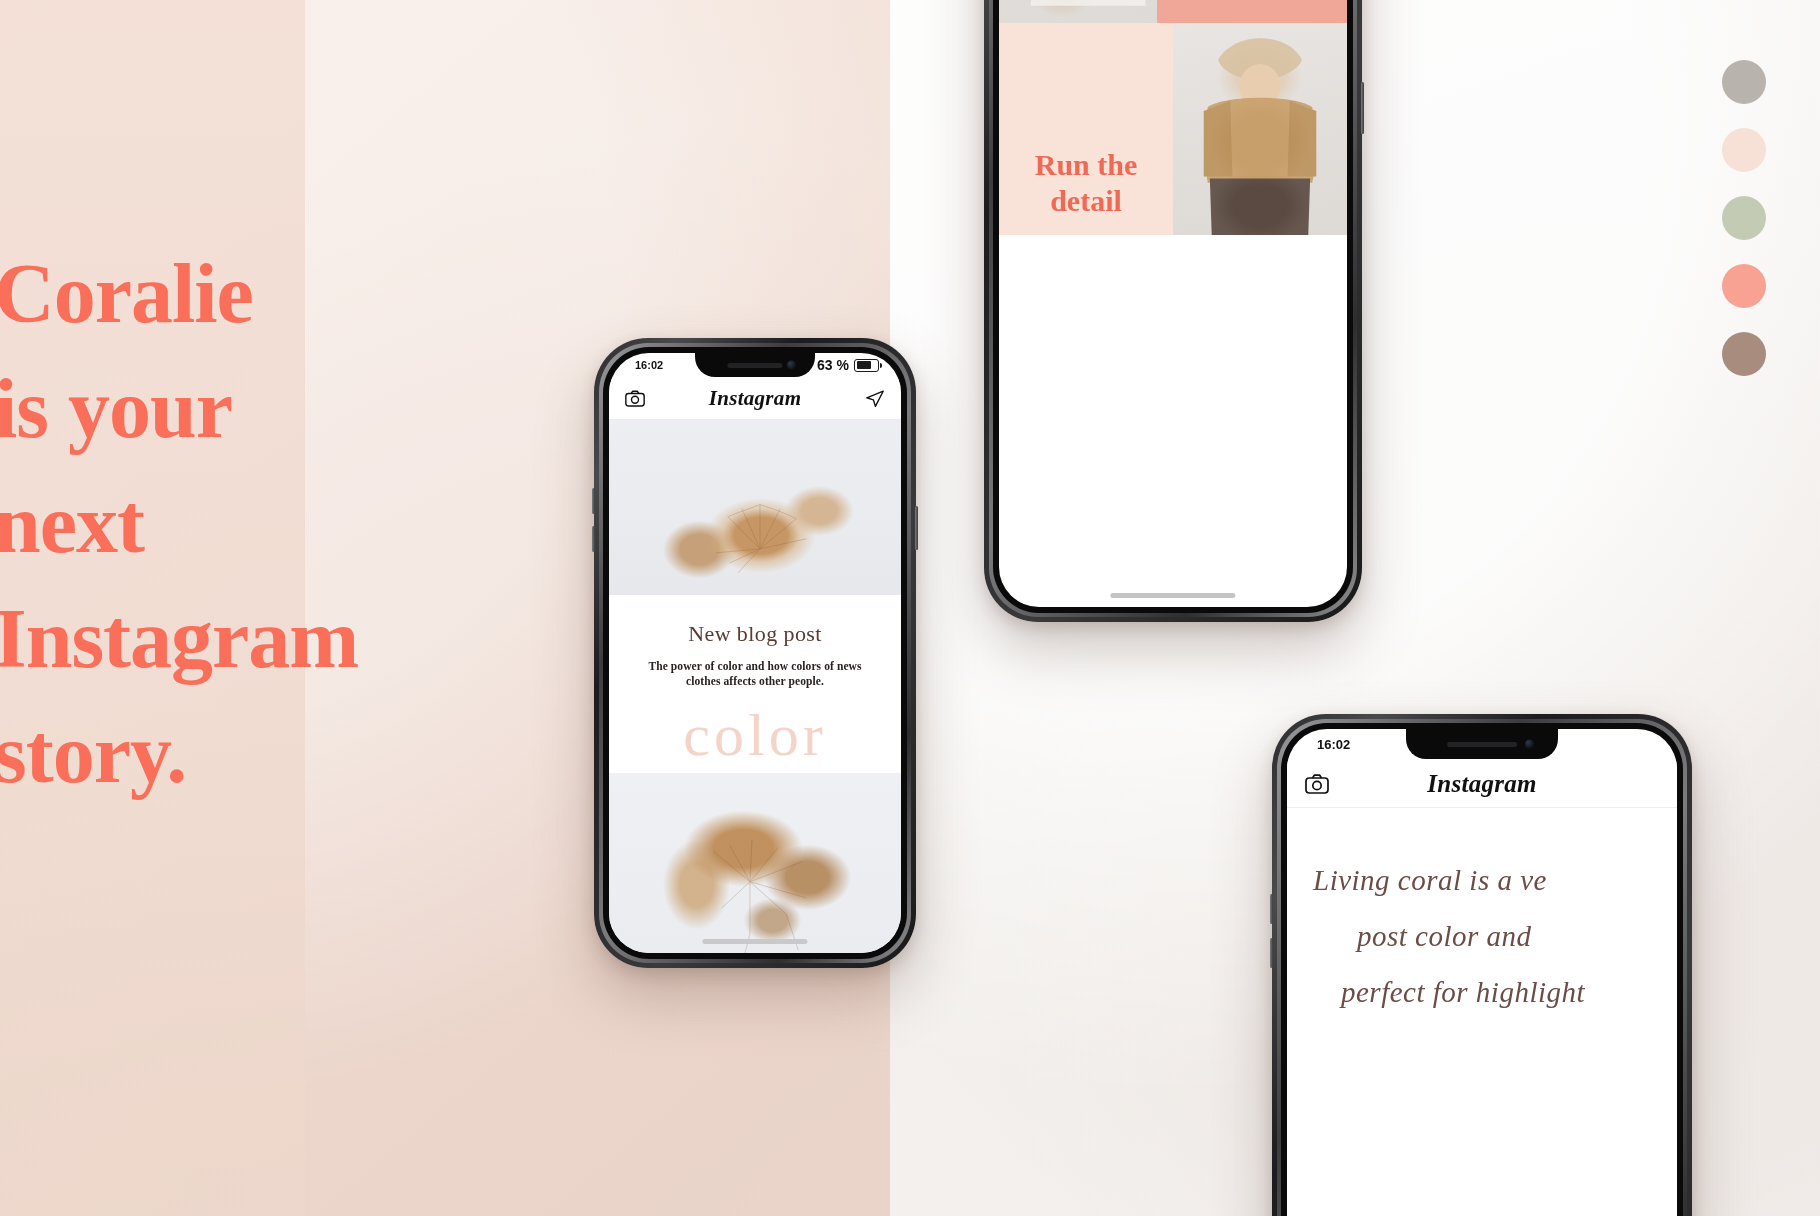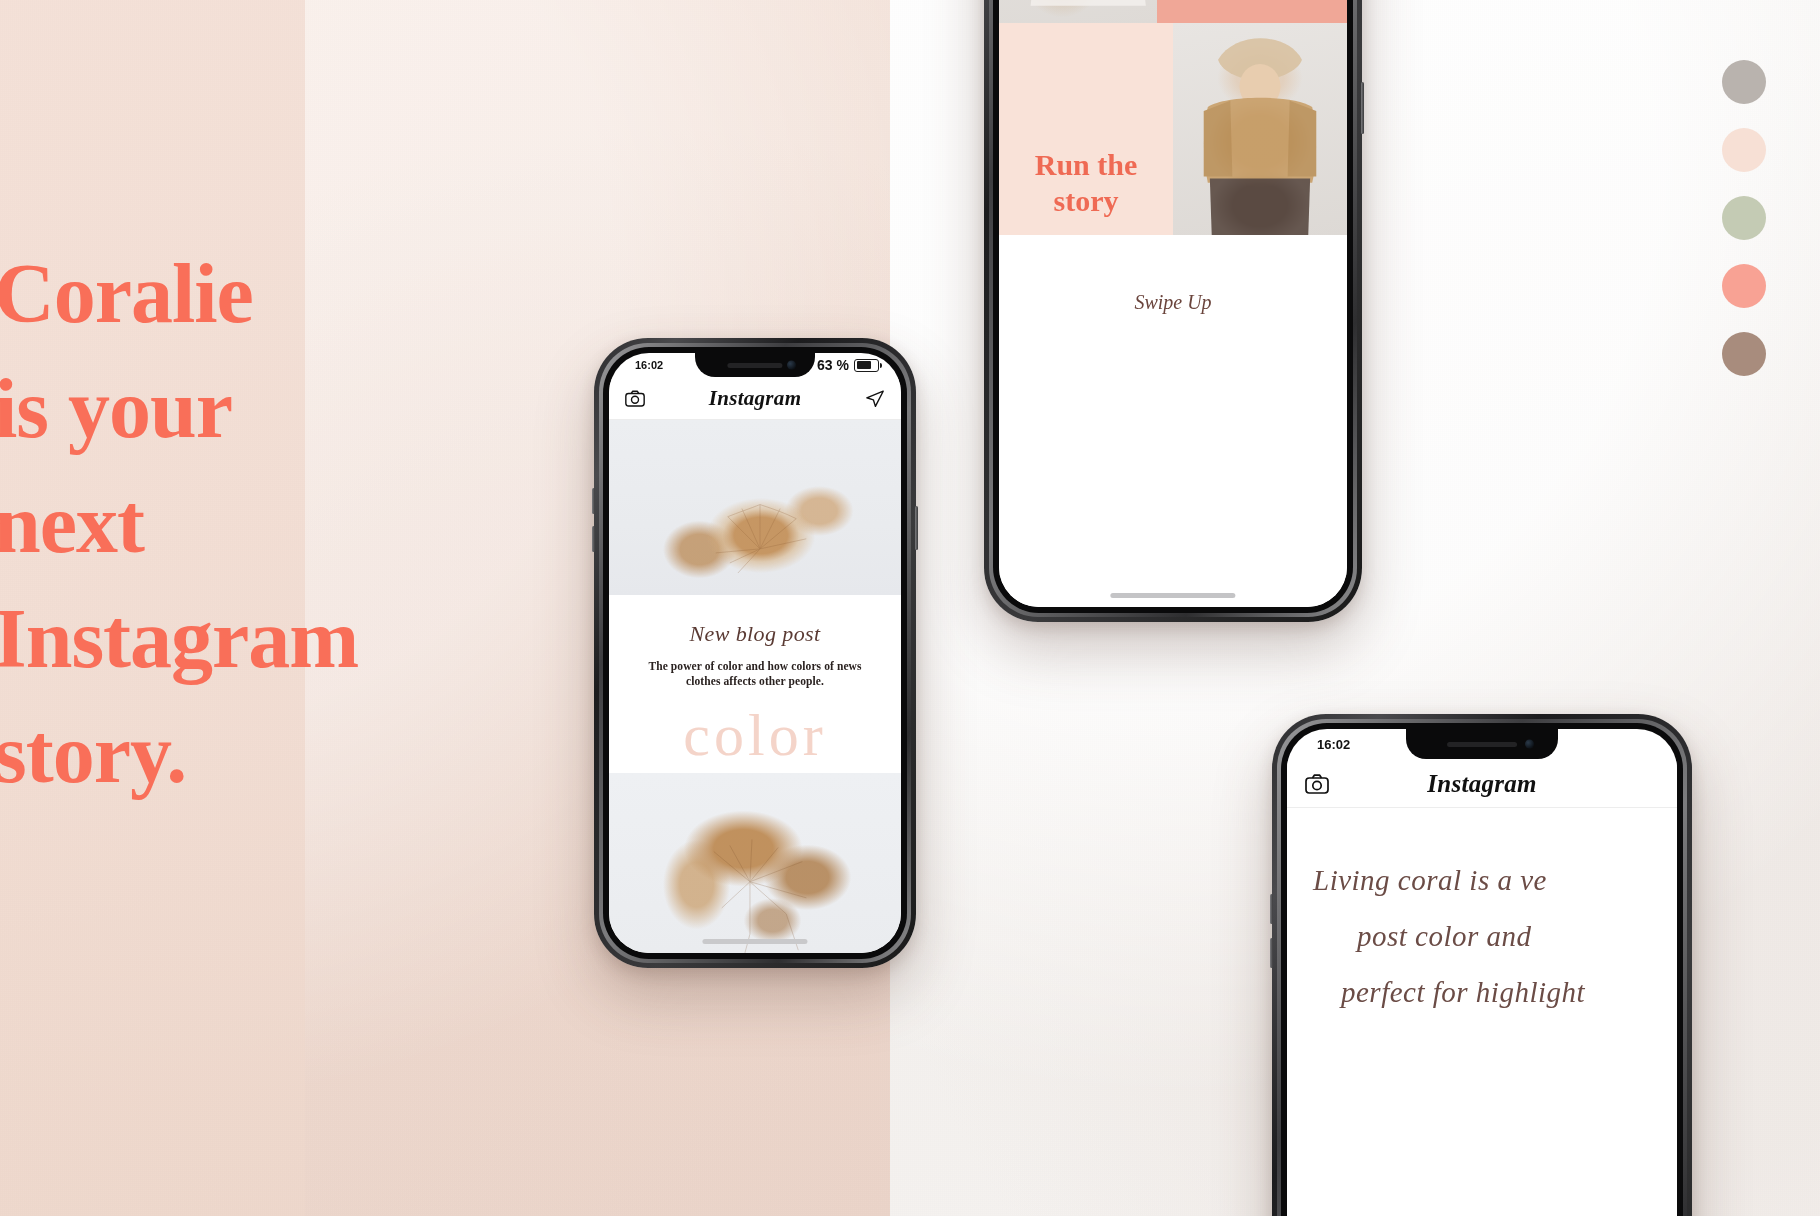--- a/index.html
+++ b/index.html
@@ -121,21 +121,21 @@
       radial-gradient(ellipse 36px 28px at 56% 82%, rgba(168,120,72,.6) 0 40%, rgba(0,0,0,0) 80%),
       linear-gradient(180deg,#eef0f3 0%,#eaecef 100%);
     position:relative;overflow:hidden;
   }
   .veins{position:absolute;inset:0;opacity:.55;}
   .card-mid{
     position:relative;background:#fff;height:168px;display:flex;
     flex-direction:column;align-items:center;justify-content:flex-start;padding-top:26px;
   }
   .script{
-    font-family:"Liberation Serif",serif;font-style:italic;color:#5a3a33;
+    font-family:"Liberation Serif",serif;color:#5a3a33;
     font-size:22px;letter-spacing:.4px;
   }
   .blurb{
     margin-top:12px;text-align:center;font-family:"Liberation Serif",serif;
     font-weight:700;font-size:11.5px;line-height:15px;color:#2a2220;letter-spacing:.1px;width:84%;
   }
   .bigword{
     position:absolute;left:0;right:0;bottom:8px;text-align:center;
     font-family:"Liberation Serif",serif;font-size:60px;line-height:60px;
     letter-spacing:4px;color:#f4d4c9;font-weight:400;
@@ -310,37 +310,34 @@
           <div class="story-quote">
             
             
           </div>
         </div>
 
         <div class="story-row2">
           <div class="story-block">
             <div class="run-detail">
               <span>Run the</span><br>
-              <span>story</span>
+              <span>detail</span>
             </div>
           </div>
           <div class="story-img2">
             <svg viewBox="0 0 170 212" preserveAspectRatio="none" style="position:absolute;inset:0;opacity:.9">
               <path d="M44 36 C60 8 112 8 126 36 C122 48 100 56 84 56 C66 56 48 48 44 36 Z" fill="#d9c2a2"></path>
               <ellipse cx="85" cy="62" rx="20" ry="22" fill="#e9cdae"></ellipse>
               <path d="M34 82 C52 70 118 70 136 82 C142 112 140 140 136 156 L34 156 C30 136 28 108 34 82 Z" fill="#c9a06a"></path>
               <path d="M30 86 L56 76 L58 150 L30 150 Z M140 86 L114 76 L112 150 L140 150 Z" fill="#bb9159"></path>
               <path d="M36 152 L134 152 L132 212 L38 212 Z" fill="#5a4a42"></path>
             </svg>
           </div>
         </div>
 
-        <div class="swipe">
-          <span>Swipe Up</span>
-        </div>
       </div>
       <div class="homebar" style="background:#c4c4c6;"></div>
     </div>
   </div>
 
   <div class="palette">
     <div class="sw" style="background:#b9b3ae"></div>
     <div class="sw" style="background:#f7e0d5"></div>
     <div class="sw" style="background:#c4cbb4"></div>
     <div class="sw" style="background:#f8a294"></div>

